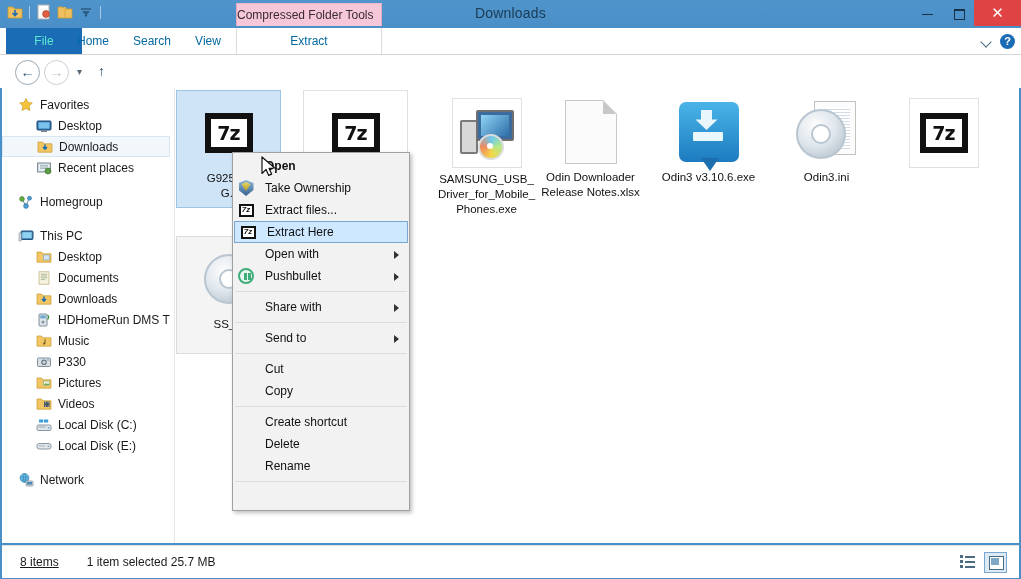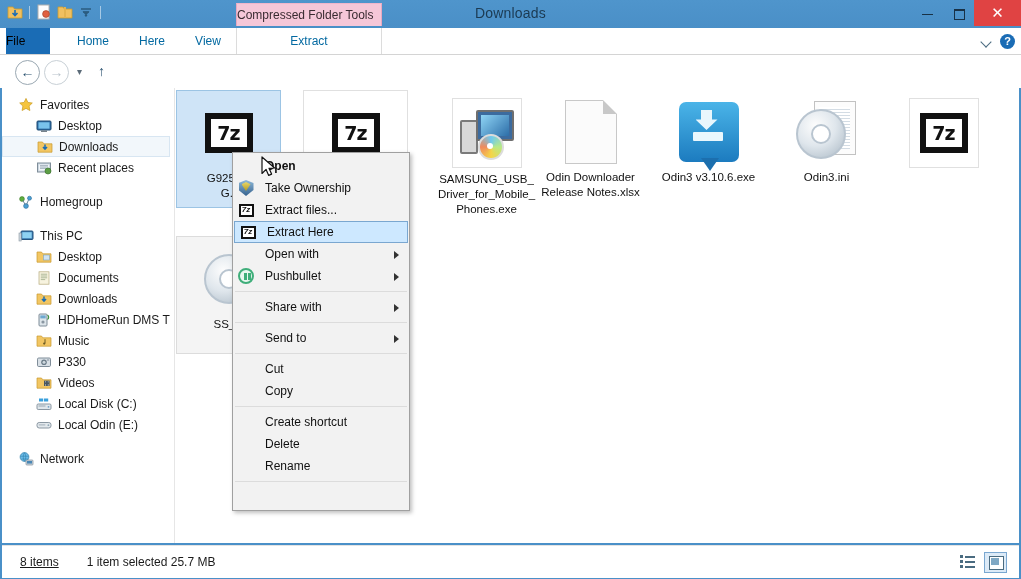--- a/index.html
+++ b/index.html
@@ -37,22 +37,22 @@
   .wbtn.min::after{content:"";position:absolute;left:10px;top:14px;width:11px;height:1px;background:#183146;}
   .wbtn.max::after{content:"";position:absolute;left:11px;top:9px;width:9px;height:8px;border:1px solid #183146;border-top-width:2px;}
   .wbtn.close{width:47px;background:#e04343;}
   .wbtn.close .x{position:absolute;left:0;top:0;width:47px;height:26px;color:#fff;font-size:15px;line-height:26px;text-align:center;}
   
   .tabbar{
     position:absolute;left:0;top:28px;width:1021px;height:26px;
     background:#fff;border-bottom:1px solid #d4d4d4;
   }
   .tab-file{
-    position:absolute;left:6px;top:0;width:44px;height:26px;
-    background:#1a6cb5;color:#000000;font-size:12px;text-align:left;line-height:26px;
+    position:absolute;left:6px;top:0;width:76px;height:26px;
+    background:#1a6cb5;color:#5eead4;font-size:12px;text-align:center;line-height:26px;
   }
   .tab{
     position:absolute;top:0;height:26px;line-height:26px;text-align:center;
     font-size:12px;color:#0369a1;
   }
   .tab.extract{border-left:1px solid #dcdcdc;border-right:1px solid #dcdcdc;}
   .ribbon-ctrls{position:absolute;right:6px;top:0;height:26px;display:flex;align-items:center;gap:8px;}
   .chev-dn{width:11px;height:11px;position:relative;}
   .chev-dn::after{content:"";position:absolute;left:1px;top:2px;width:7px;height:7px;
     border-right:1.6px solid #4a6b80;border-bottom:1.6px solid #4a6b80;transform:rotate(45deg);}
@@ -243,21 +243,21 @@
       <div class="wbtn max"></div>
       <div class="wbtn close">
         <span class="x">✕</span>
       </div>
     </div>
   </div>
 
   <div class="tabbar">
     <div class="tab-file">File</div>
     <div class="tab" style="left:62px;width:62px;">Home</div>
-    <div class="tab" style="left:124px;width:56px;">Here</div>
+    <div class="tab" style="left:124px;width:56px;">Search</div>
     <div class="tab" style="left:180px;width:56px;">View</div>
     <div class="tab extract" style="left:236px;width:144px;text-align:center;">Extract</div>
     <div class="ribbon-ctrls">
       <span class="chev-dn"></span>
       <span class="help">?</span>
     </div>
   </div>
 
   <div class="navbar">
     <div class="nav-btn nav-circ" style="left:15px;">
@@ -427,20 +427,30 @@
           <svg width="16" height="16" viewBox="0 0 16 16">
               <rect x="1.5" y="4" width="13" height="8.5" rx="1.2" fill="#d9e0e6" stroke="#7f8d99"></rect>
               <circle cx="8" cy="8.2" r="2.8" fill="#6c7c89"></circle>
               <circle cx="8" cy="8.2" r="1.5" fill="#cfd8de"></circle>
               <rect x="11" y="5.3" width="2.2" height="1.4" fill="#9aa6b1"></rect>
             </svg>
         </span>
         <span>P330</span>
       </div>
 
+      <div class="nav-item child">
+        <span class="ico">
+          <svg width="16" height="16" viewBox="0 0 16 16">
+              <path d="M1 3h4.5l1.3 1.8H15v8.4H1z" fill="#f2c663" stroke="#c99a2e" stroke-width=".7"></path>
+              <rect x="7.5" y="6" width="6" height="4.6" fill="#e7f2da" stroke="#86a86b" stroke-width=".6"></rect>
+              <path d="M8 10l1.6-2 1.3 1.4 1-1.1 1.6 1.7z" fill="#6ea04c"></path>
+            </svg>
+        </span>
+        <span>Pictures</span>
+      </div>
 
       <div class="nav-item child">
         <span class="ico">
           <svg width="16" height="16" viewBox="0 0 16 16">
               <path d="M1 3h4.5l1.3 1.8H15v8.4H1z" fill="#f2c663" stroke="#c99a2e" stroke-width=".7"></path>
               <rect x="8" y="5.6" width="5.6" height="5.4" fill="#4a5760"></rect>
               <path d="M9 6.4h.9v.9H9zM9 9.6h.9v.9H9zM11.8 6.4h.9v.9h-.9zM11.8 9.6h.9v.9h-.9z" fill="#e6ebef"></path>
             </svg>
         </span>
         <span>Videos</span>
@@ -459,21 +469,21 @@
       </div>
 
       <div class="nav-item child">
         <span class="ico">
           <svg width="16" height="16" viewBox="0 0 16 16">
               <rect x="1" y="5.5" width="14" height="5.5" rx="2.2" fill="#e2e8ec" stroke="#8a97a2"></rect>
               <rect x="2.8" y="7.4" width="6.5" height="1" fill="#a3aeb8"></rect>
               <circle cx="12.4" cy="8.2" r=".9" fill="#8fa6b6"></circle>
             </svg>
         </span>
-        <span>Local Odin (E:)</span>
+        <span>Local Disk (E:)</span>
       </div>
 
       <div class="nav-gap"></div>
 
       <div class="nav-item root">
         <span class="ico">
           <svg width="16" height="16" viewBox="0 0 16 16">
               <circle cx="6.5" cy="6" r="4.4" fill="#6bbbe8" stroke="#2f7da8" stroke-width=".7"></circle>
               <path d="M2.4 5.2h8.2M3.4 8h6.6M6.5 1.7c1.7 2.4 1.7 6 0 8.6M6.5 1.7c-1.7 2.4-1.7 6 0 8.6" stroke="#2c7fa8" stroke-width=".55" fill="none"></path>
               <rect x="8" y="9" width="7" height="5" rx=".8" fill="#cfd8de" stroke="#7f8d99" stroke-width=".7"></rect>

